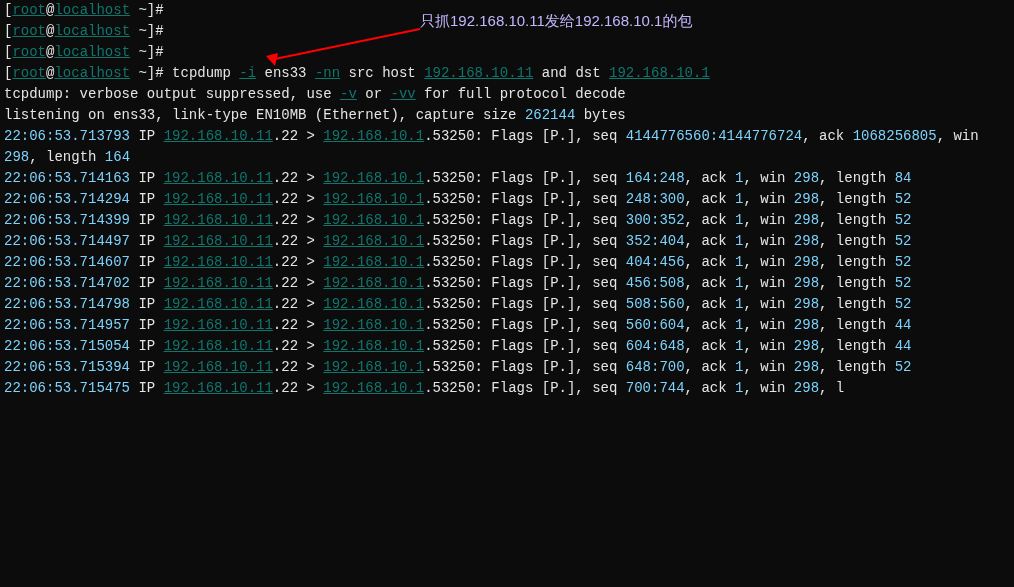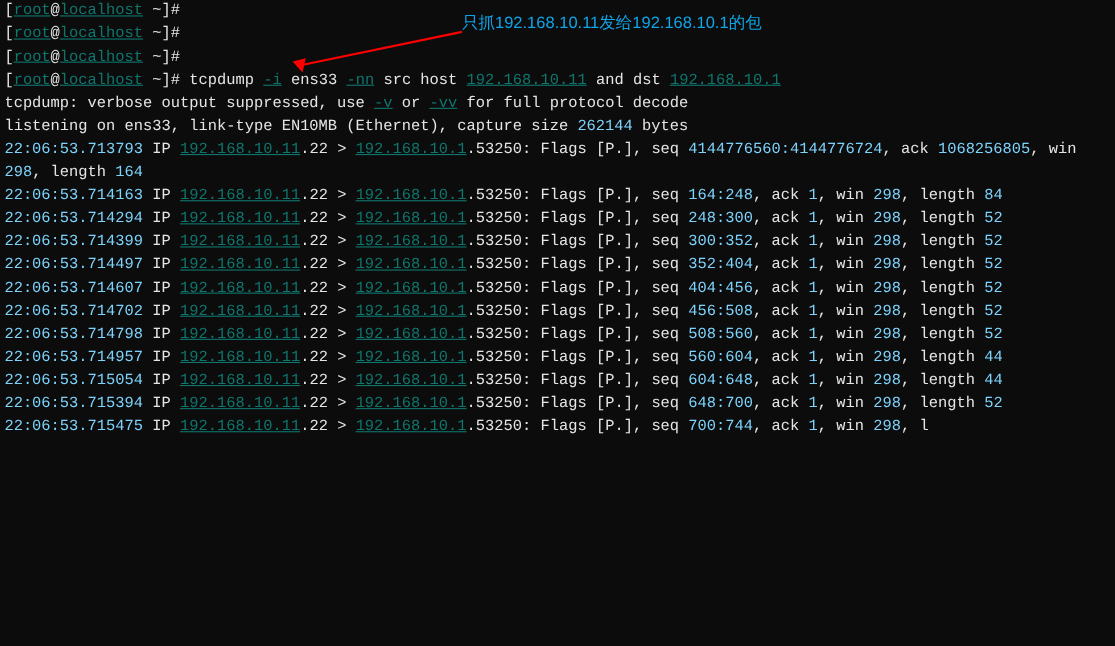--- a/index.html
+++ b/index.html
@@ -25,21 +25,21 @@
     }
     .line {
       display: block;
     }
     .white { color: #e5e5e5; }
     .magenta { color: #0f766e; text-decoration: underline; }
     .number { color: #7dd3fc; }
     
     .annotation {
       position: absolute;
-      color: #0ea5e9;
+      color: #c4b5fd;
       font-size: 15px;
       font-family: 'Microsoft YaHei', 'SimSun', sans-serif;
       top: 10px;
       left: 420px;
       pointer-events: none;
     }
     .arrow {
       position: absolute;
       top: 25px;
       left: 250px;

